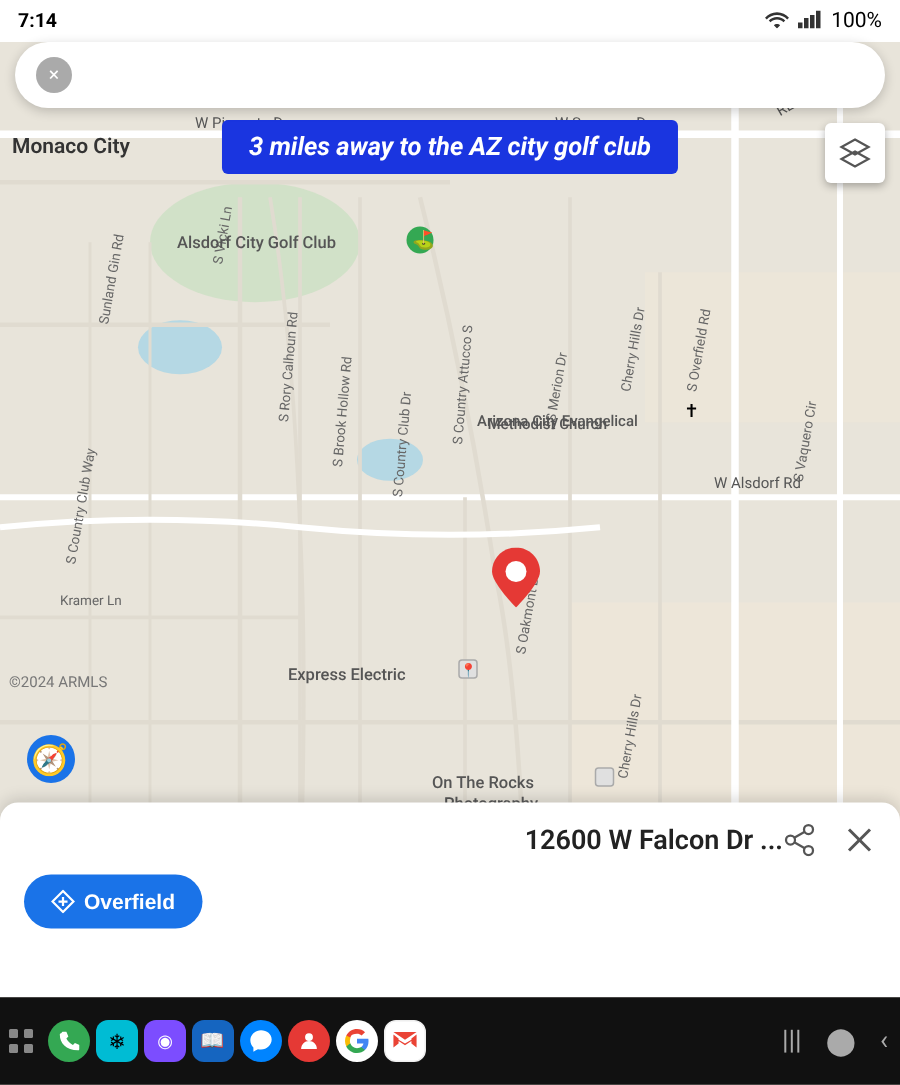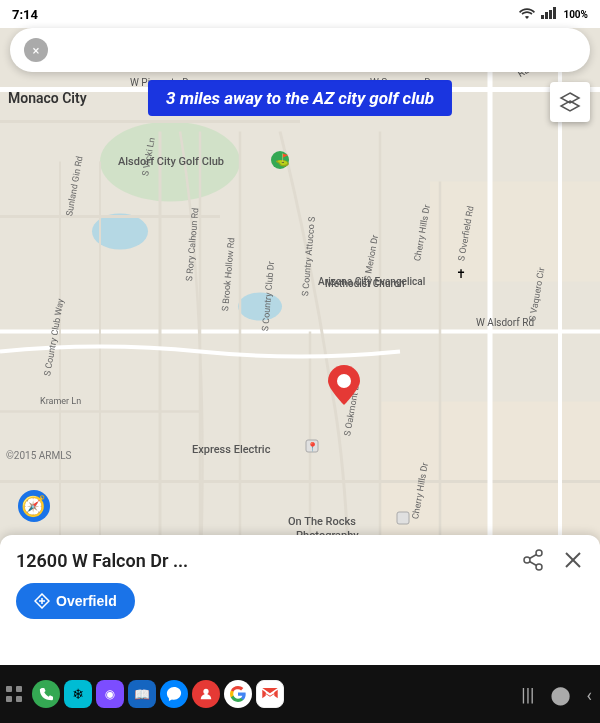--- a/index.html
+++ b/index.html
@@ -185,20 +185,21 @@
       display: flex;
       align-items: center;
       justify-content: space-between;
       margin-bottom: 12px;
     }
     .place-name {
       font-size: 18px;
       font-weight: 600;
       color: #222;
       flex: 1;
+      text-align: right;
     }
     .bottom-actions {
       display: flex;
       gap: 18px;
       align-items: center;
     }
     .action-icon {
       display: flex;
       align-items: center;
       justify-content: center;
@@ -292,21 +293,21 @@
         </svg>
     </span>
     <span>
       <svg width="16" height="12" viewBox="0 0 16 12">
           <rect x="0" y="8" width="3" height="4" fill="#333"></rect>
           <rect x="4" y="5" width="3" height="7" fill="#333"></rect>
           <rect x="8" y="3" width="3" height="9" fill="#333"></rect>
           <rect x="12" y="0" width="3" height="12" fill="#333"></rect>
         </svg>
     </span>
-    <span style="font-size:10px; font-weight:700;">100%</span>
+    <span style="font-size:14px; font-weight:400;">100%</span>
   </div>
 </div>
 
 <div class="search-bar">
   <div class="search-close">
     <span>×</span>
   </div>
 </div>
 
 <div class="map-bg"></div>
@@ -453,21 +454,21 @@
     <div style="font-size:10px; color:#555;">500 ft</div>
     <div style="font-size:10px; color:#555;">200 m</div>
   </div>
 
   
   <div class="google-logo" style="position:absolute; bottom:8px; right:55px; bottom:40px;">
     <span>G</span><span>o</span><span>o</span><span>g</span><span>l</span><span>e</span>
   </div>
 
   
-  <div class="copyright">©2015 ARMLS</div>
+  <div class="copyright">©2024 ARMLS</div>
 
   
   <div class="help-btn" style="position:absolute; bottom:8px; right:8px;">
     <span>?</span>
   </div>
 </div>
 
 <div class="bottom-panel">
   <div class="bottom-row1">
     <span class="place-name">12600 W Falcon Dr ...</span>

